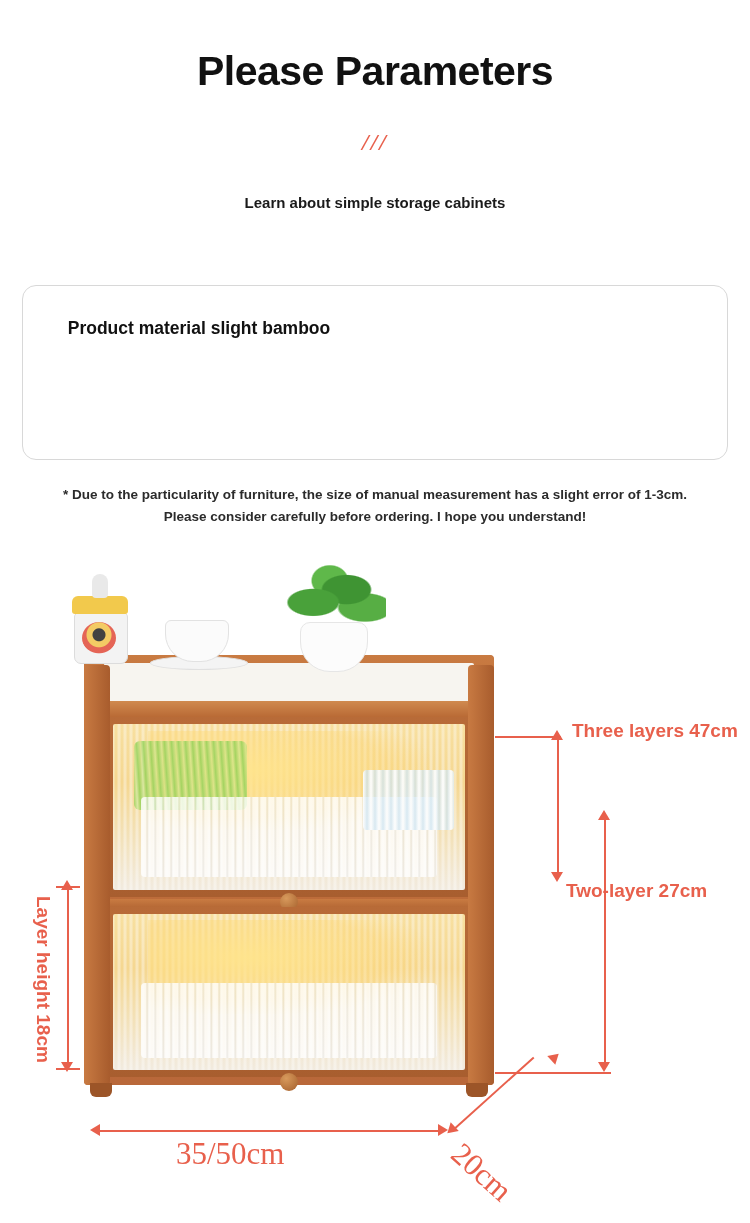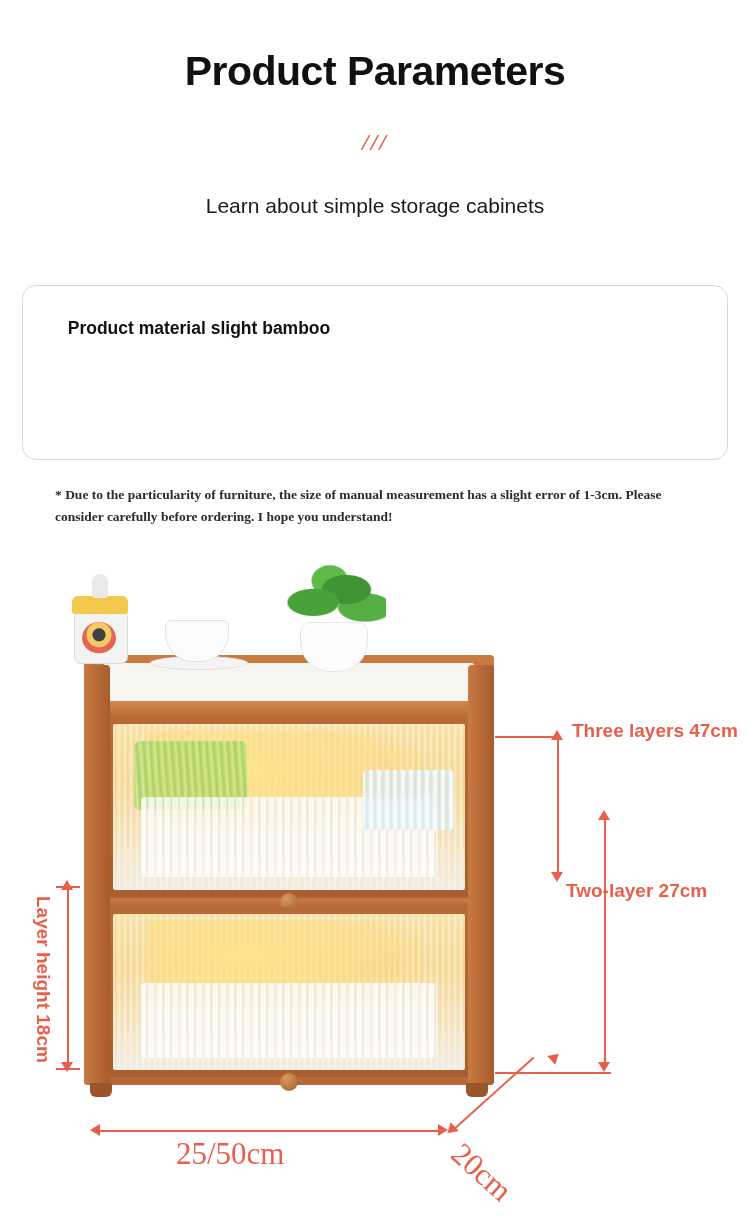--- a/index.html
+++ b/index.html
@@ -30,22 +30,22 @@
     color: #e8604c;
     font-size: 24px;
     font-weight: bold;
     letter-spacing: 2px;
     margin-top: 34px;
     font-style: italic;
     font-family: "Liberation Serif", serif;
   }
   .subtitle {
     text-align: center;
-    font-size: 21px;
-    font-weight: normal;
+    font-size: 15px;
+    font-weight: bold;
     color: #1a1a1a;
     margin-top: 38px;
   }
 
   
   .spec-box {
     position: absolute;
     left: 22px;
     top: 285px;
     width: 706px;
@@ -69,26 +69,25 @@
   .spec-cell.r1c1 { padding-left: 34px; }
   .spec-cell.r2c1 { padding-left: 26px; }
 
   
   .disclaimer {
     position: absolute;
     left: 50%;
     transform: translateX(-50%);
     top: 484px;
     width: 640px;
-    text-align: left;
+    text-align: center;
     font-size: 13.5px;
     font-weight: bold;
     line-height: 1.6;
     color: #2b2b2b;
-    font-family: Liberation Serif, serif;
   }
 
   
   .illus {
     position: absolute;
     left: 0;
     top: 560px;
     width: 611px;
     height: 640px;
   }
@@ -337,21 +336,21 @@
   .diag {
     position: absolute;
     height: 2px;
     background: #e8604c;
     transform-origin: 0 50%;
   }
 </style>
 </head>
 <body>
 
-<h1 class="page-title">Product Parameters</h1>
+<h1 class="page-title">Please Parameters</h1>
 <div class="slashes">///</div>
 <div class="subtitle">Learn about simple storage cabinets</div>
 
 <div class="spec-box">
   <div class="spec-cell r2c2">Product material slight bamboo</div>
 </div>
 
 <div class="disclaimer">* Due to the particularity of furniture, the size of manual measurement has a slight error of 1-3cm. Please consider carefully before ordering. I hope you understand!</div>
 
 <div class="illus">
@@ -413,19 +412,19 @@
   <div class="arrow-line vline" style="left:67px; top:328px; height:180px;"></div>
   <div class="arrow-head ah-up" style="left:61px; top:320px;"></div>
   <div class="arrow-head ah-down" style="left:61px; top:502px;"></div>
   <div class="tick" style="left:56px; top:326px; width:24px;"></div>
   <div class="tick" style="left:56px; top:508px; width:24px;"></div>
   <div class="dim-label vert-text" style="left:32px; top:336px;">Layer height 18cm</div>
 
   <div class="arrow-line hline" style="left:100px; top:570px; width:340px;"></div>
   <div class="arrow-head ah-left" style="left:90px; top:564px;"></div>
   <div class="arrow-head ah-right" style="left:438px; top:564px;"></div>
-  <div class="dim-label big" style="left:176px; top:576px;">25/50cm</div>
+  <div class="dim-label big" style="left:176px; top:576px;">35/50cm</div>
 
   <div class="diag" style="left:452px; top:570px; width:110px; transform: rotate(-42deg);"></div>
   <div class="arrow-head ah-right" style="left:550px; top:491px; transform: rotate(-42deg);"></div>
   <div class="arrow-head ah-left" style="left:446px; top:564px; transform: rotate(-42deg);"></div>
   <div class="dim-label big" style="left:468px; top:576px; transform: rotate(42deg); transform-origin: 0 0;">20cm</div>
 </div>
 
 </body></html>

